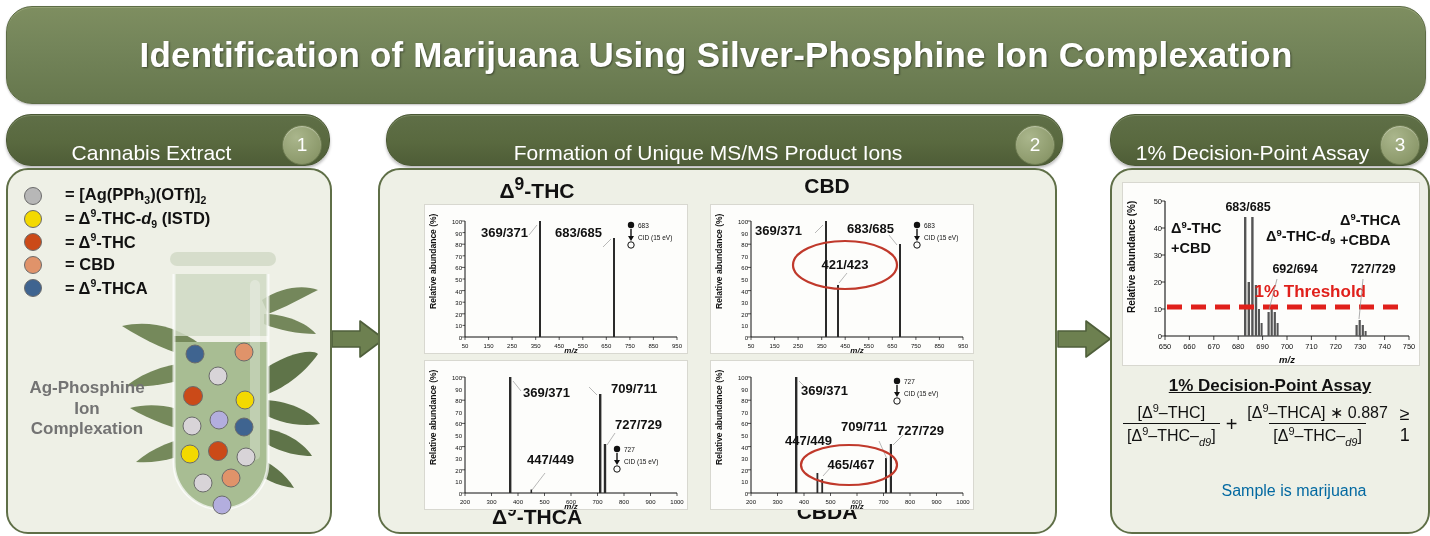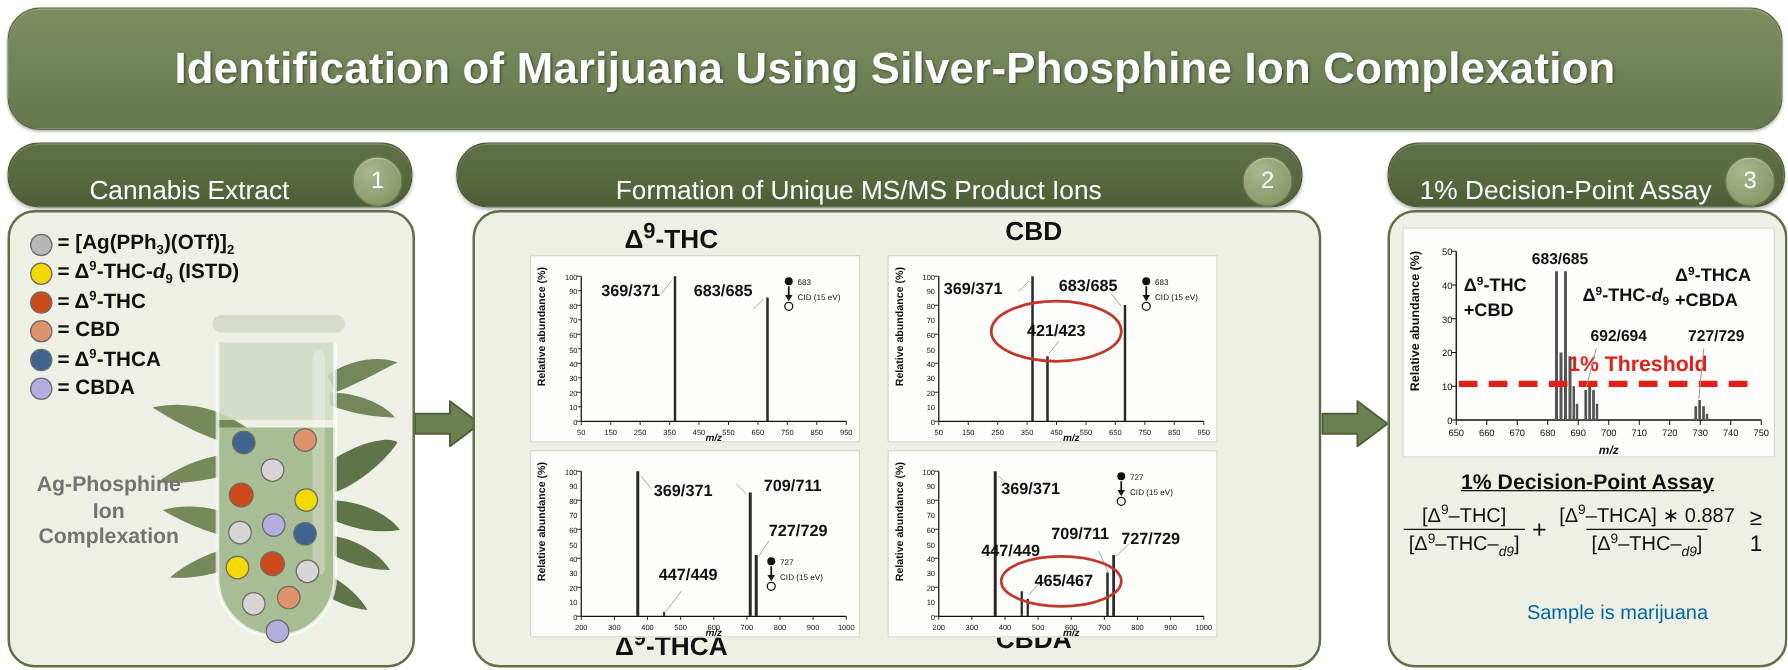--- a/index.html
+++ b/index.html
@@ -42,38 +42,38 @@
     width:38px;height:38px;border-radius:50%;
     background:radial-gradient(circle at 35% 30%,#aab68c,#8d9a6c 70%,#7d8a5d);
     border:1px solid #6f7d52;
     color:#ffffff;font-size:19px;
     display:flex;align-items:center;justify-content:center;
     margin-right:7px;flex-shrink:0;
     box-shadow:inset 0 1px 1px rgba(255,255,255,.35);
   }
 
   #stepbar1{left:6px;top:114px;width:322px;}
-  #stepbar2{left:365px;top:114px;width:675px;}
+  #stepbar2{left:386px;top:114px;width:675px;}
   #stepbar3{left:1110px;top:114px;width:316px;}
 
   
   .panel{
     position:absolute;border-radius:22px;
     background:#eef0e6;border:2px solid #5f6f47;
   }
   #panel1{left:6px;top:168px;width:322px;height:362px;}
   #panel2{left:378px;top:168px;width:675px;height:362px;}
   #panel3{left:1110px;top:168px;width:316px;height:362px;}
 
   
   .arrow{position:absolute;width:56px;height:42px;}
 
   
   .legend{position:absolute;left:16px;top:14px;z-index:6;}
-  .legend-row{display:flex;align-items:center;height:23px;}
+  .legend-row{display:flex;align-items:center;height:23px;gap:19px;}
   .swatch{
     width:16px;height:16px;border-radius:50%;
     border:1px solid #6b6b6b;margin-right:4px;flex-shrink:0;
   }
   .legend-text{font-size:16.5px;font-weight:bold;color:#111;white-space:nowrap;}
   .legend-text sub{font-size:10.5px;}
   .legend-text sup{font-size:10.5px;}
   .ital{font-style:italic;}
 
   .agphos{
@@ -205,24 +205,20 @@
         <span class="swatch" style="background:#cb4a18"></span>
         <span class="legend-text">= Δ<sup>9</sup>-THC</span>
       </div>
       <div class="legend-row">
         <span class="swatch" style="background:#e0936a"></span>
         <span class="legend-text">= CBD</span>
       </div>
       <div class="legend-row">
         <span class="swatch" style="background:#3f6490"></span>
         <span class="legend-text">= Δ<sup>9</sup>-THCA</span>
-      </div>
-      <div class="legend-row">
-        <span class="swatch" style="background:#b3aede"></span>
-        <span class="legend-text">= CBDA</span>
       </div>
     </div>
 
     <div class="agphos">
       <div>Ag-Phosphine</div>
       <div>Ion</div>
       <div>Complexation</div>
     </div>
   </div>
 

